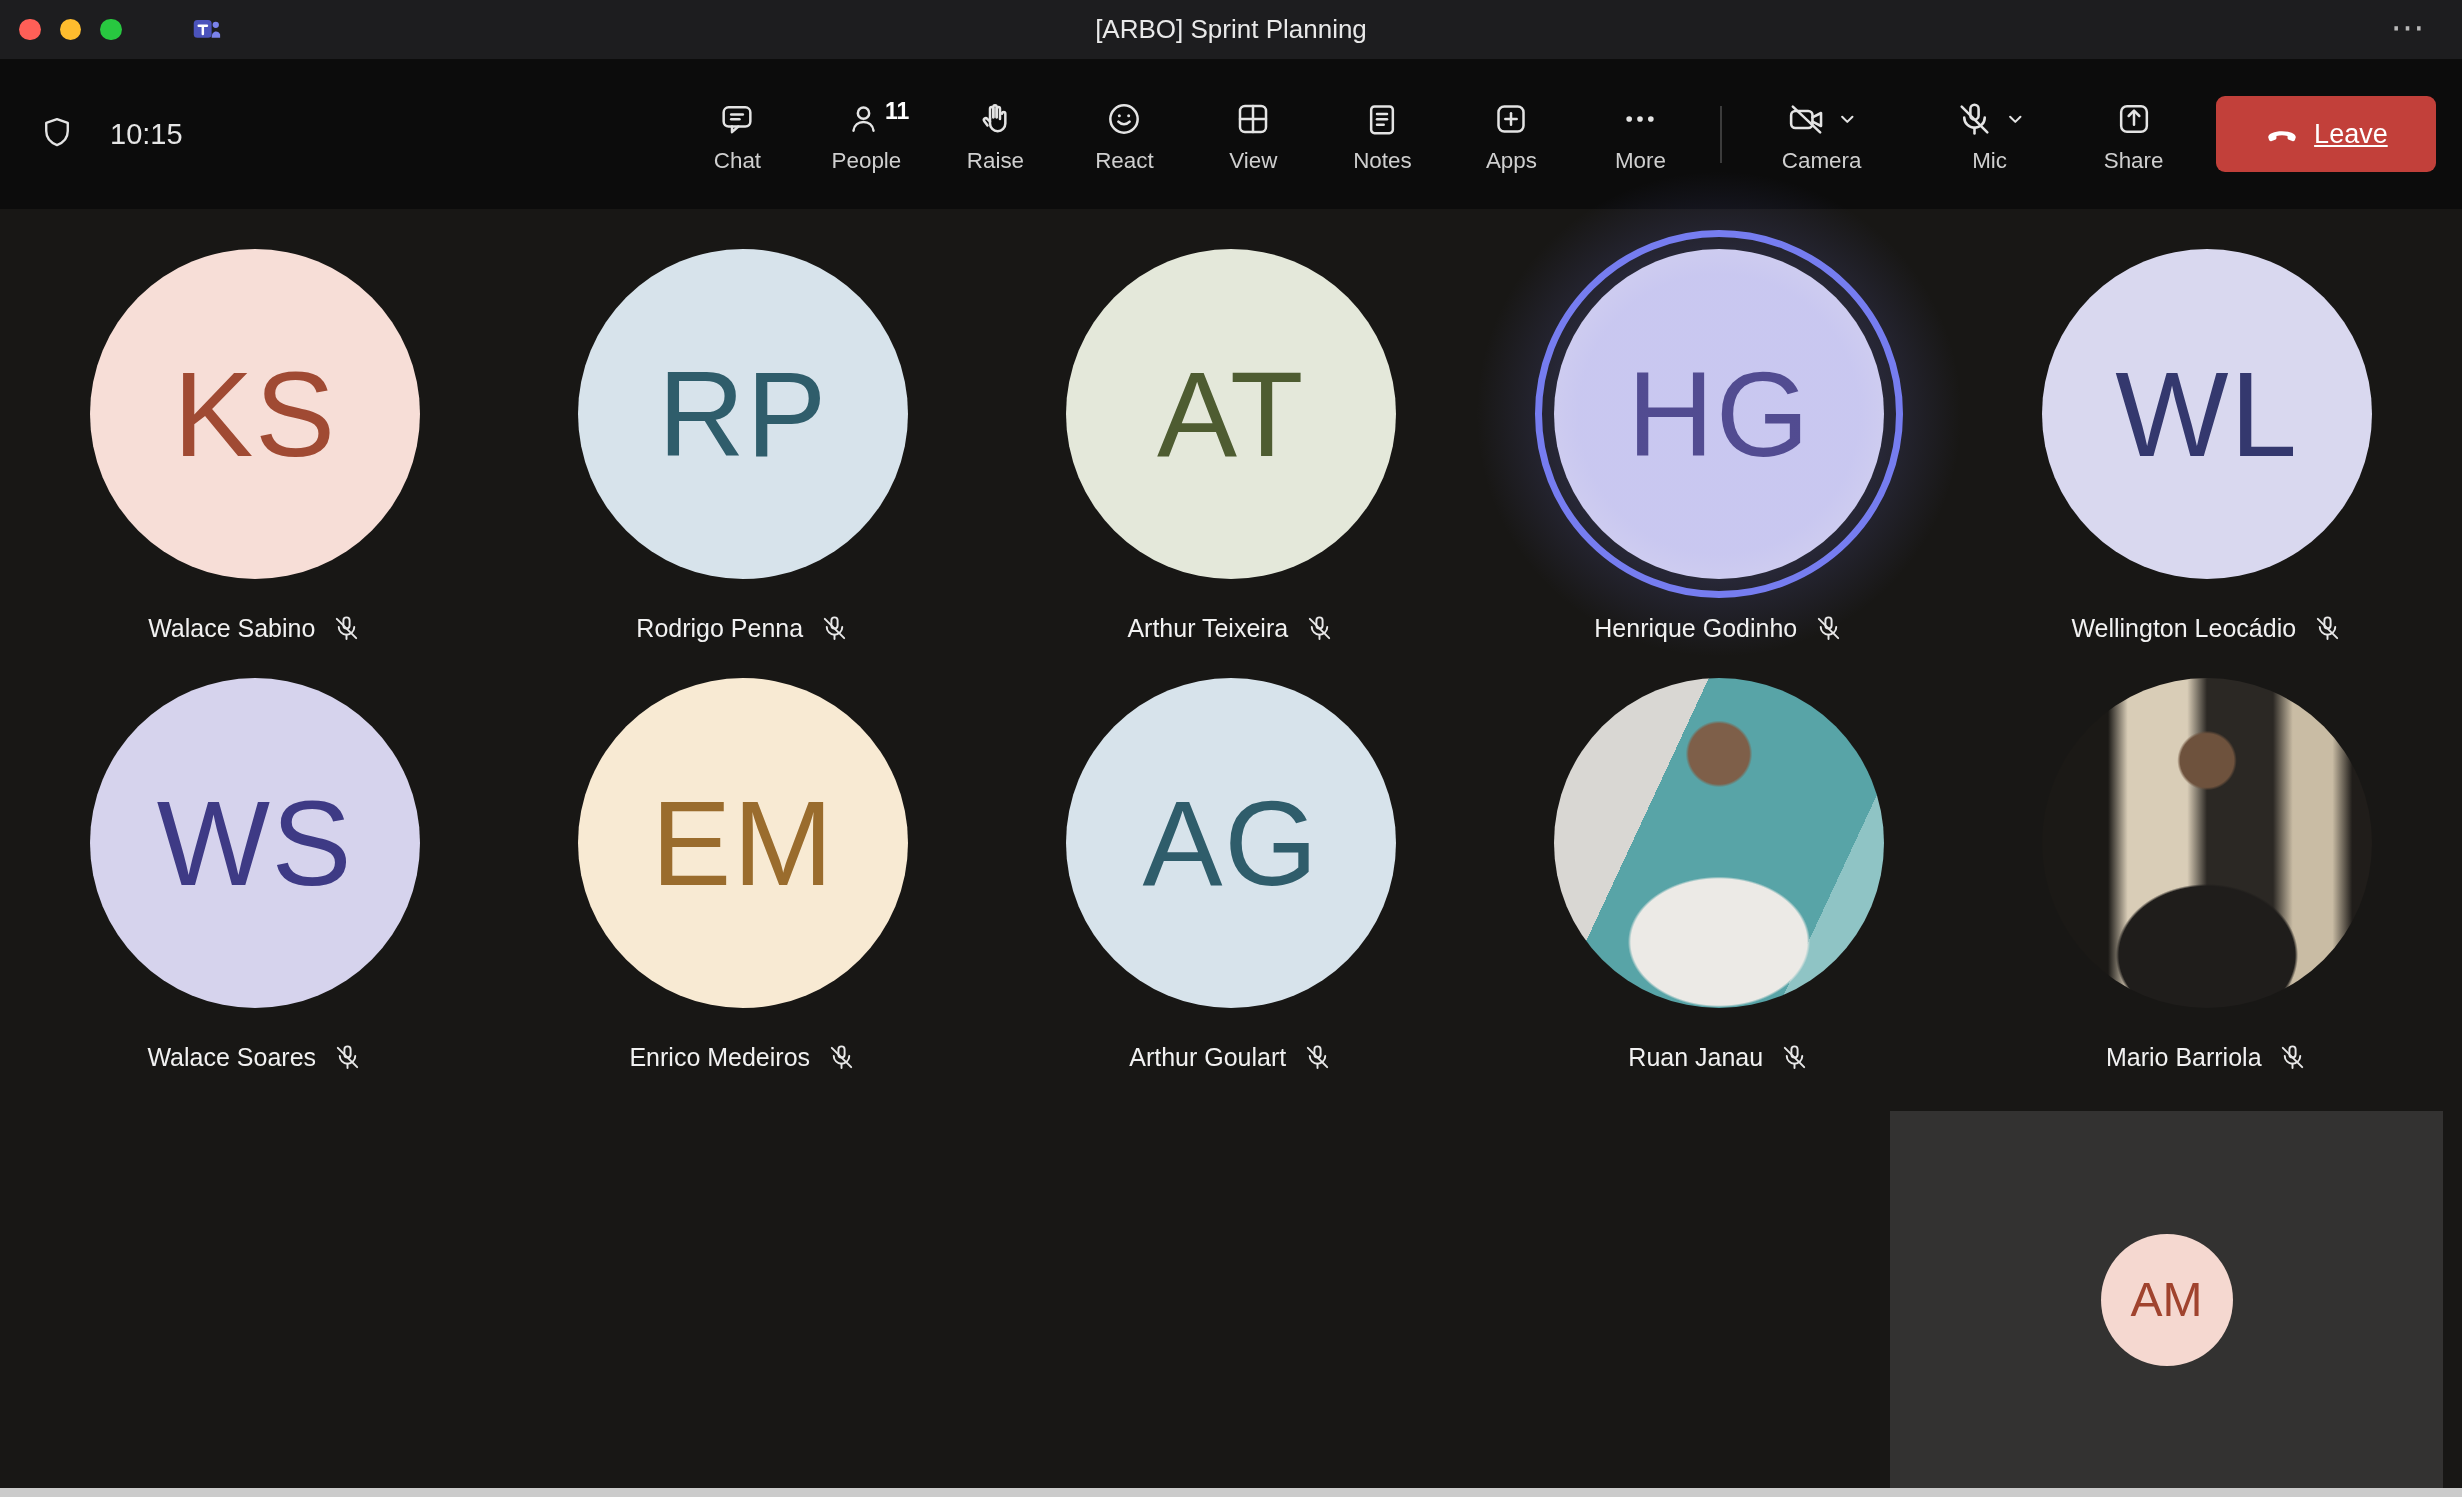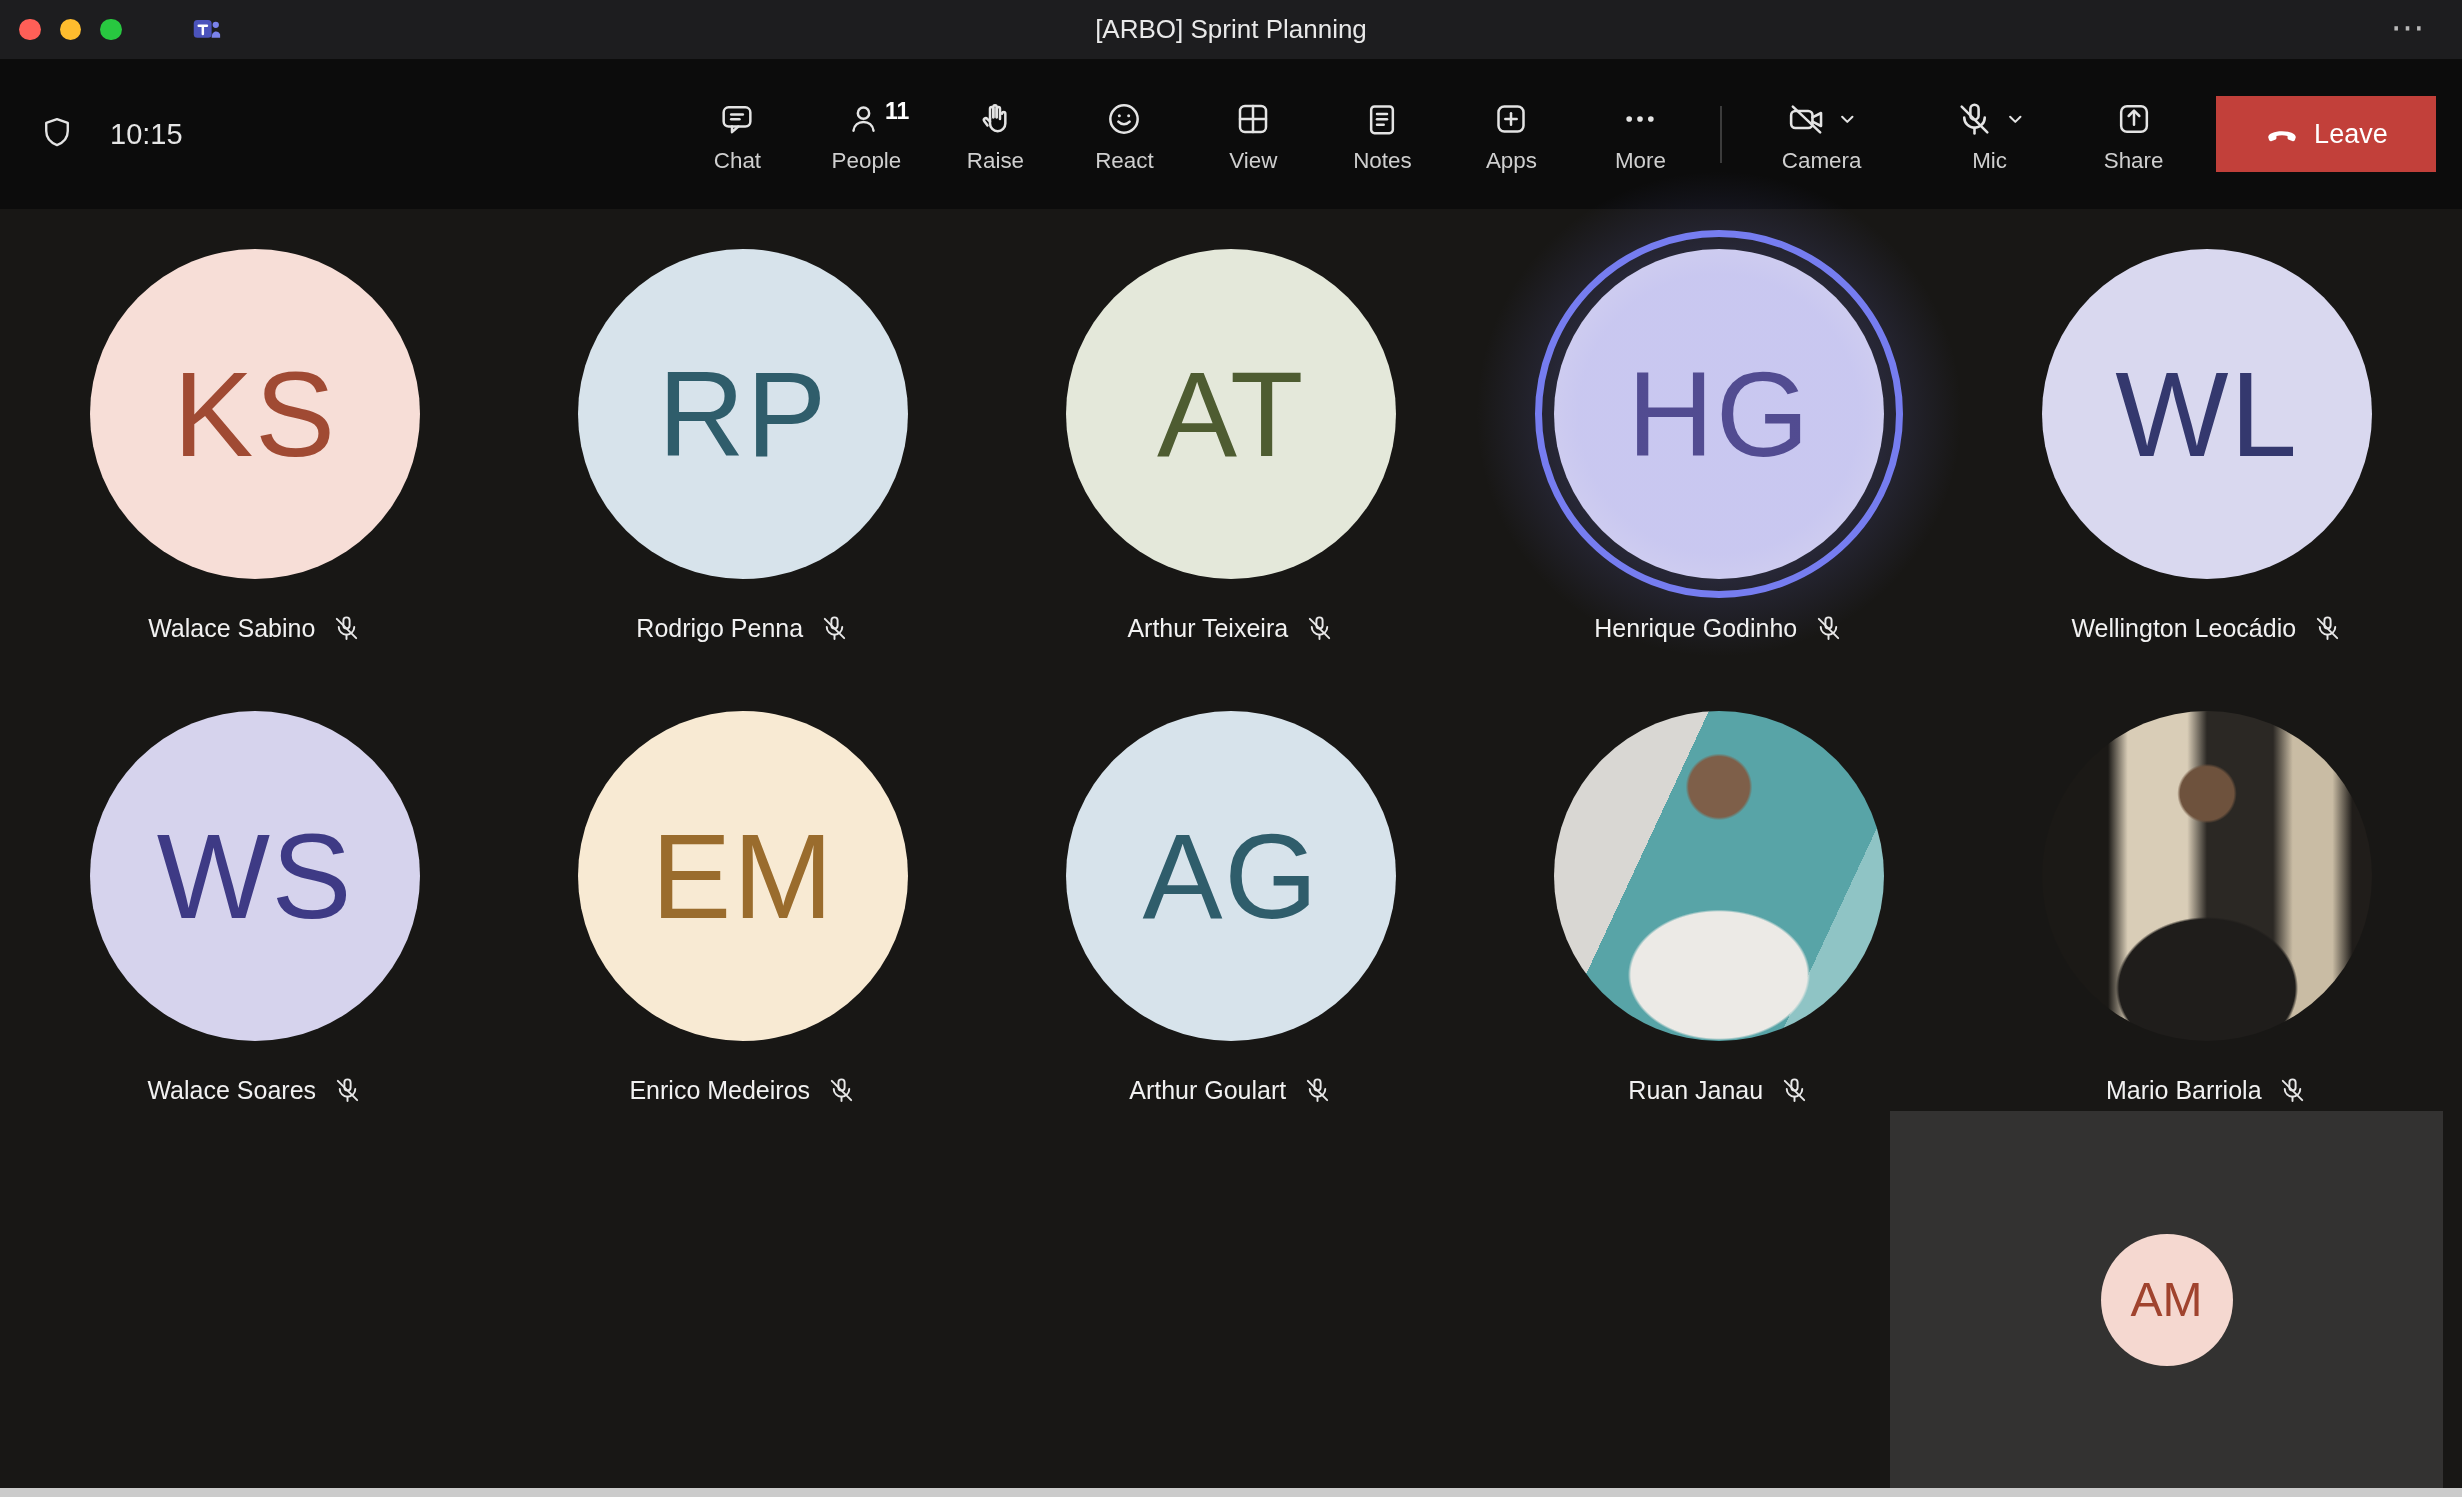--- a/index.html
+++ b/index.html
@@ -47,32 +47,32 @@
   .people-count {
     position:absolute; top:3.4px; left:83px;
     font-size:23px; font-weight:700; color:#fff;
   }
   .divider { width:1.7px; height:57px; background:#3c3c3c; margin:0 15.5px; }
   .dev-group { width:168px; display:flex; flex-direction:column; align-items:center; gap:8.6px; padding-top:5.2px; }
   .dev-row { display:flex; align-items:center; gap:10.3px; }
   .dev-row .dev-icon { width:41px; height:41px; }
   .dev-row .chev { width:20.6px; height:20.6px; stroke-width:2; }
   .leave-btn {
-    margin-left:22.4px; width:220px; height:76px; border-radius:0;
+    margin-left:22.4px; width:220px; height:76px; border-radius:9px;
     background:var(--leave,#c2403a);
     display:flex; align-items:center; justify-content:center; gap:13.8px;
-    color:#fff; font-size:27px; cursor:pointer; border:none;
+    color:#fff; font-size:27px; cursor:pointer; border:none;text-decoration:underline;
   }
   .leave-btn svg { width:36px; height:36px; }
 
   
   .stage { position:relative; height:1288px; background:#181715; }
   .grid {
     display:grid; grid-template-columns:repeat(5,488px);
-    justify-content:center; row-gap:67px; padding-top:40px;
+    justify-content:center; row-gap:34px; padding-top:40px;
   }
   .tile { display:flex; flex-direction:column; align-items:center; }
   .avatar-wrap { position:relative; width:330px; height:330px; }
   .avatar {
     width:100%; height:100%; border-radius:50%;
     display:flex; align-items:center; justify-content:center; overflow:hidden;
   }
   .initials { font-size:120px; font-weight:500; letter-spacing:1.7px; }
   .speaking .avatar-wrap::before {
     content:""; position:absolute; inset:-95px; border-radius:50%;

